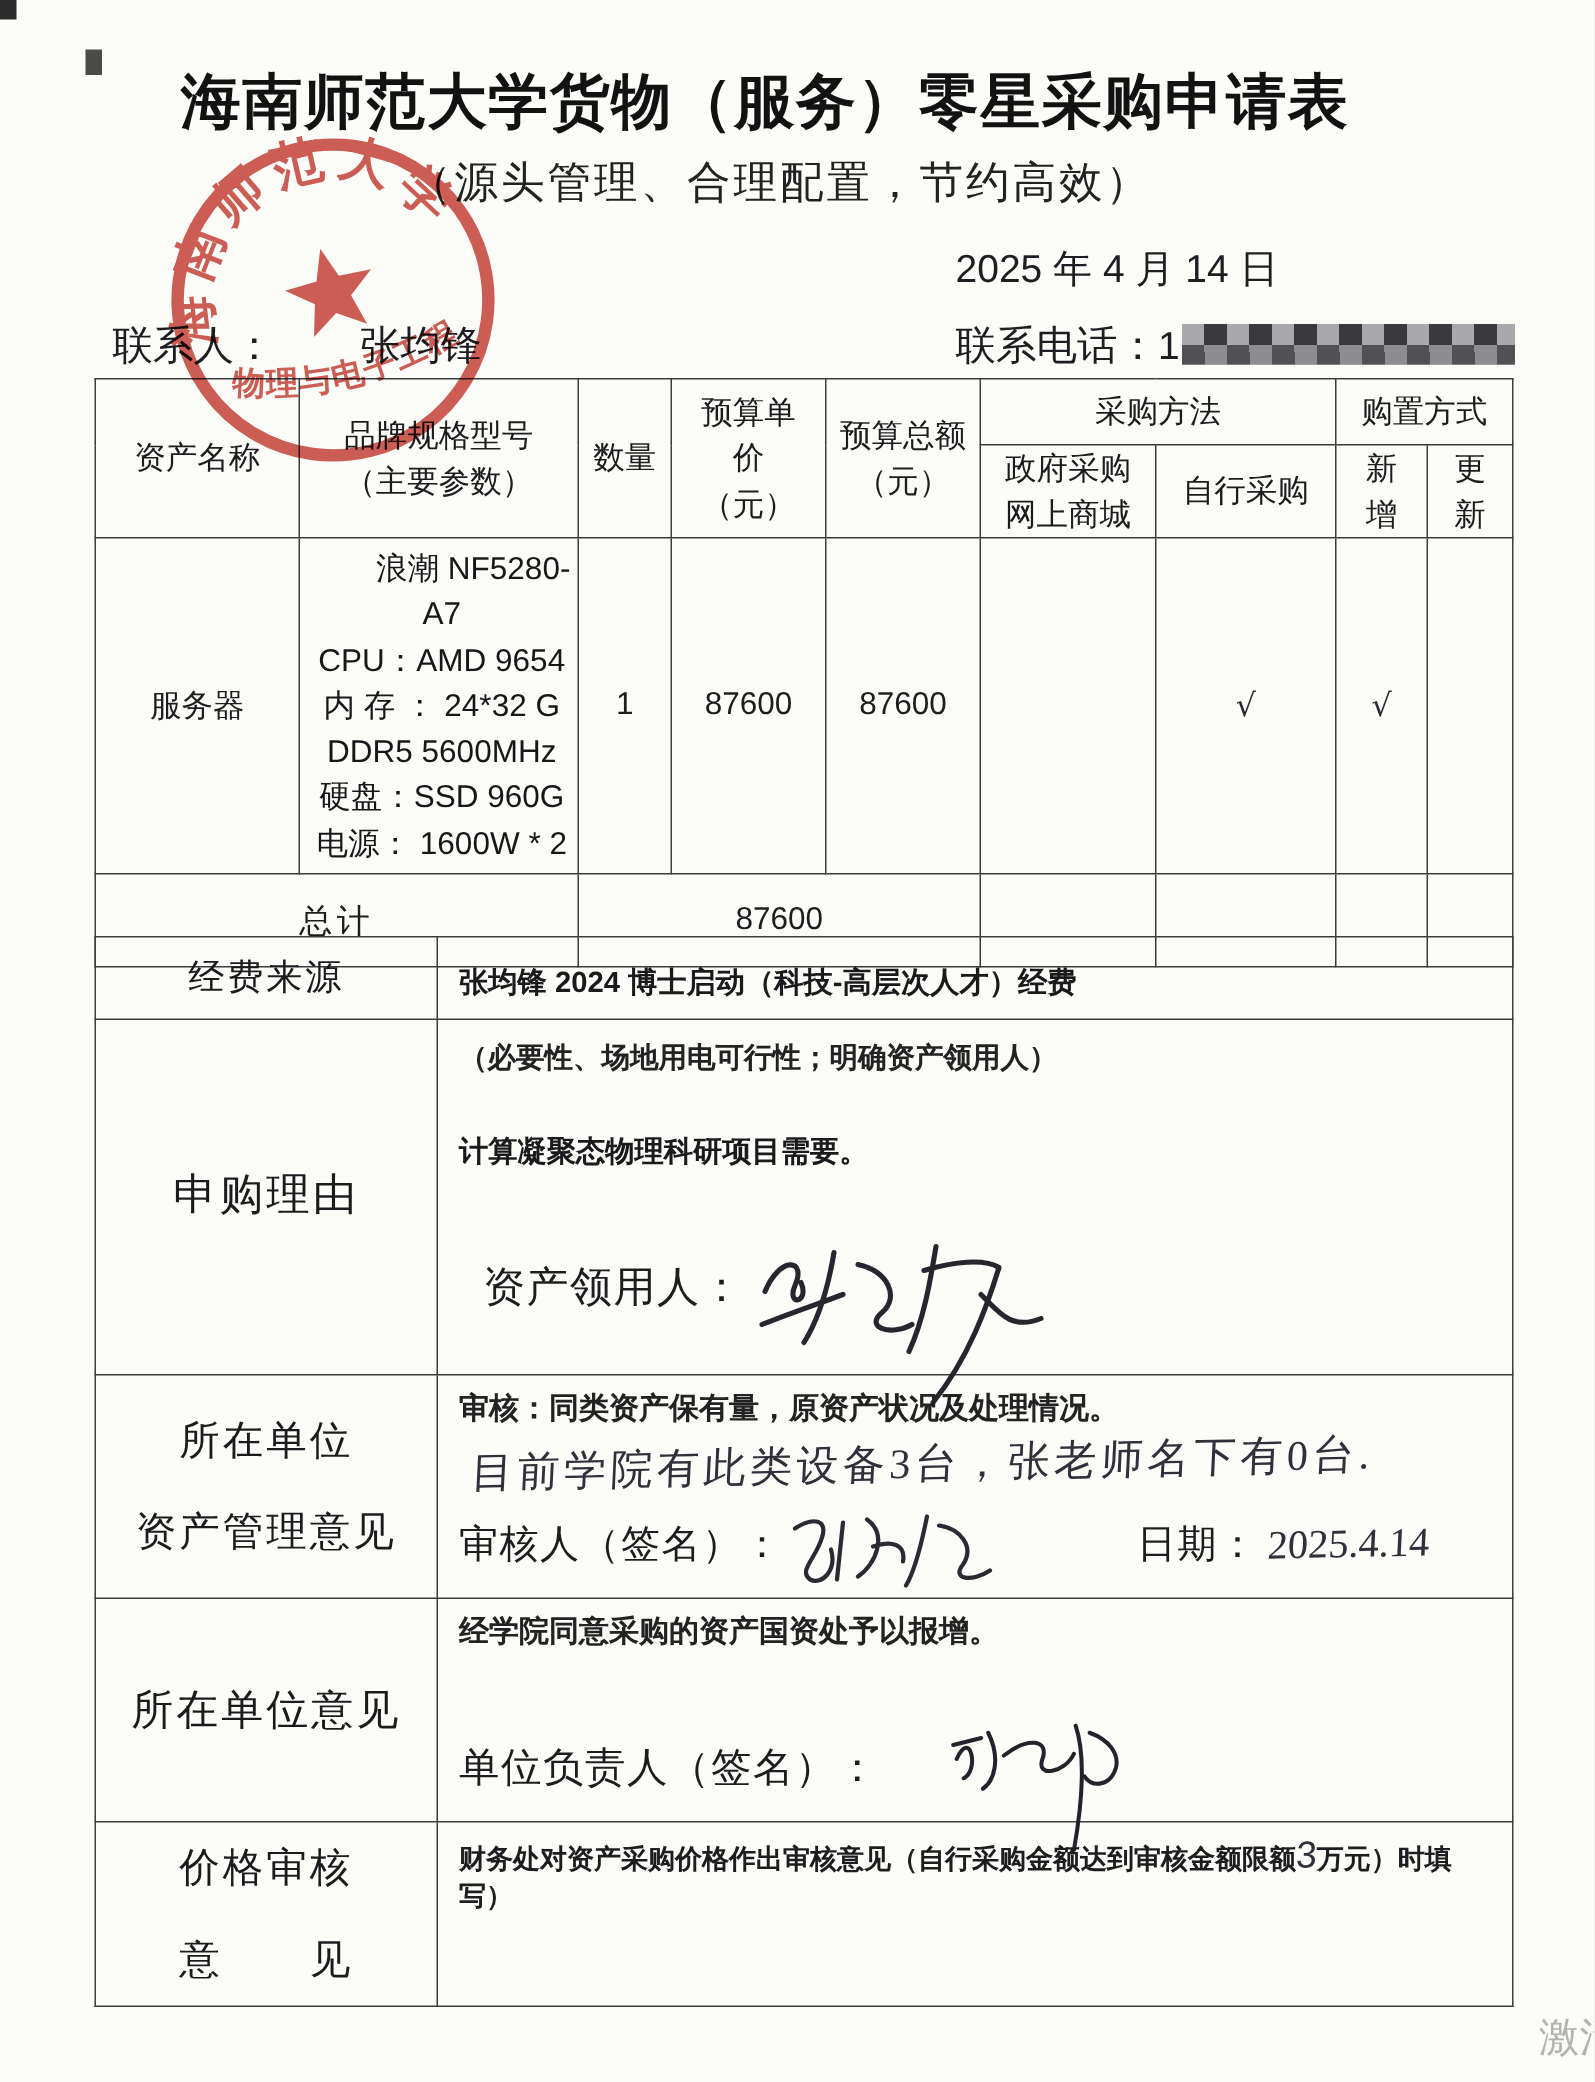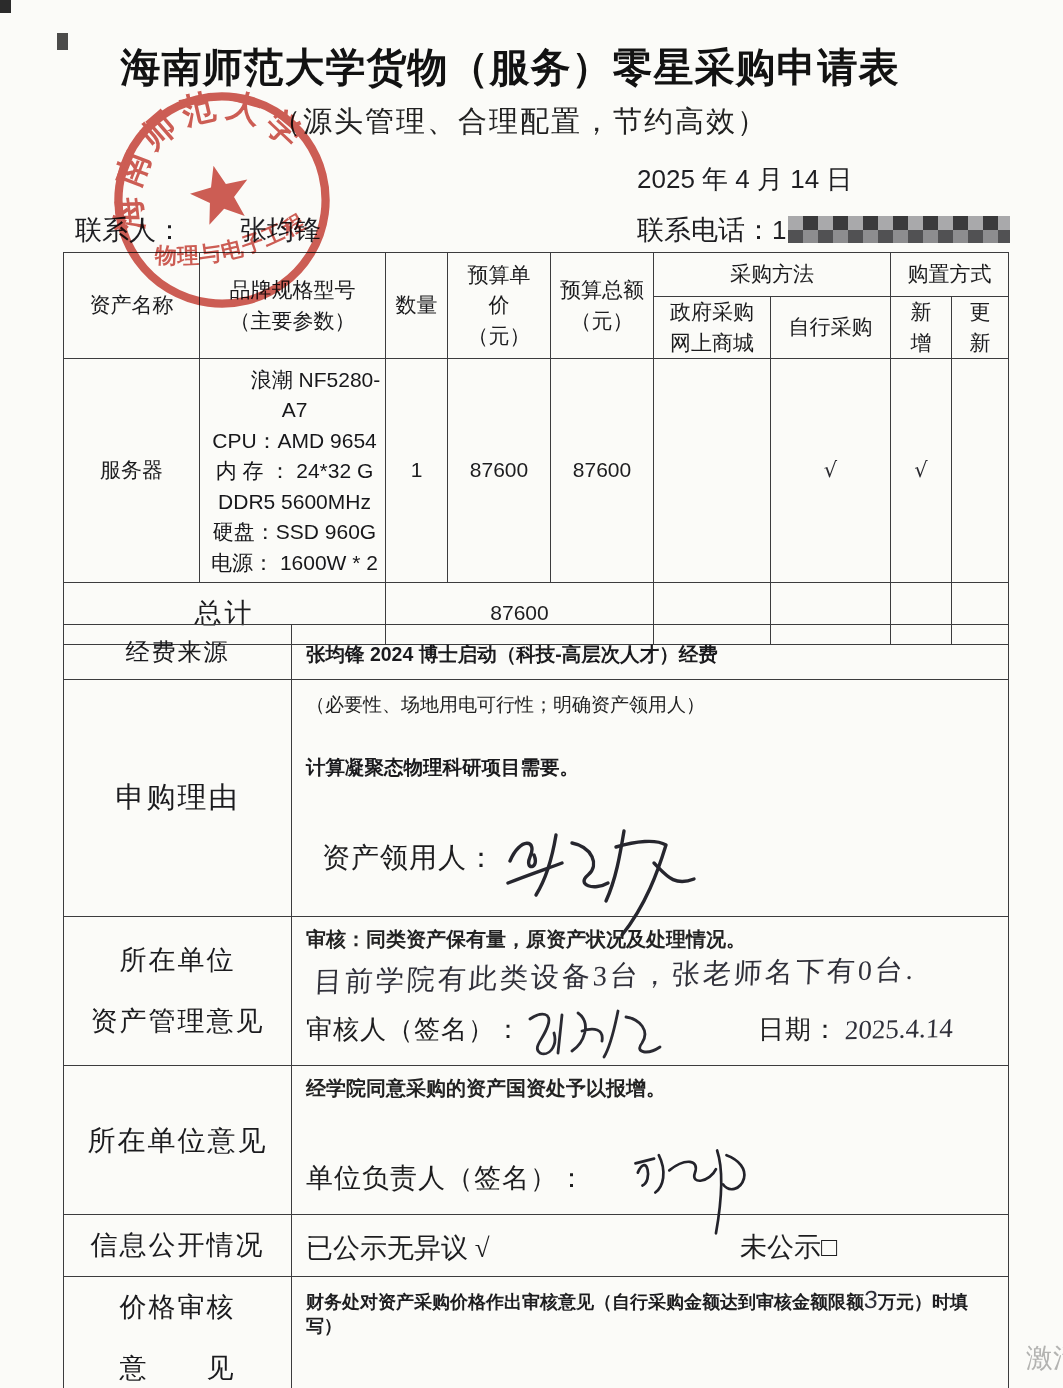--- a/index.html
+++ b/index.html
@@ -106,21 +106,21 @@
 电源：  1600W * 2</td>
       <td class="num">1</td>
       <td class="num">87600</td>
       <td class="num">87600</td>
       <td></td>
       <td class="check">√</td>
       <td class="check">√</td>
       <td></td>
     </tr>
     <tr style="height:62px;">
-      <td colspan="2" style="font-size:27px;letter-spacing:3px;">总计</td>
+      <td colspan="2" style="font-size:22px;letter-spacing:3px;">总计</td>
       <td colspan="3" class="num">87600</td>
       <td></td>
       <td></td>
       <td></td>
       <td></td>
     </tr>
   </tbody>
     </table>
 
   <table class="t2 abs" style="left:63px;top:624px;width:945px;">
@@ -133,21 +133,21 @@
         <tr style="height:48px;">
       <td class="lbl" style="font-size:24px;">经费来源</td>
       <td class="cnt" style="vertical-align:middle;">
         <span class="boldline">张均锋 2024 博士启动（科技-高层次人才）经费</span>
       </td>
     </tr>
 
     <tr style="height:190px;">
       <td class="lbl" style="font-size:29px;text-align:center;">申购理由</td>
       <td class="cnt">
-        <div class="hint-serif" style="margin-top:4px;">（必要性、场地用电可行性；明确资产领用人）</div>
+        <div class="hint-serif" style="margin-top:4px;font-weight:bold;">（必要性、场地用电可行性；明确资产领用人）</div>
         <div class="boldline" style="margin-top:36px;">计算凝聚态物理科研项目需要。</div>
         <div class="sigrow" style="margin-top:22px;margin-left:16px;">
           <span class="siglabel" style="font-size:28px;">资产领用人：</span>
           <svg class="sig" width="215" height="95" viewBox="0 0 215 95" style="margin-left:6px;margin-top:14px;">
             <g fill="none" stroke="#26262e" stroke-width="3.4" stroke-linecap="round" stroke-linejoin="round">
               <path d="M8,44 C18,20 36,22 28,40 C22,54 38,52 32,38"></path>
               <path d="M6,66 C26,58 44,52 60,46"></path>
               <path d="M54,18 C50,42 44,62 34,78"></path>
               <path d="M70,26 C90,30 98,48 86,58 C74,68 92,74 106,66"></path>
               <path d="M122,14 C118,38 114,62 104,84"></path>
@@ -194,27 +194,20 @@
               <path d="M48,26 C62,54 56,80 42,90"></path>
               <path d="M66,52 C94,30 118,34 110,56 C102,78 136,72 146,50"></path>
               <path d="M148,18 C158,48 158,92 146,160"></path>
               <path d="M164,26 C186,34 198,50 194,66 C188,86 168,90 158,76"></path>
             </g>
           </svg>
         </div>
       </td>
     </tr>
 
-    <tr style="height:62px;">
-      <td class="lbl" style="font-size:27px;">信息公开情况</td>
-      <td class="cnt" style="vertical-align:middle;position:relative;">
-        <span style="font-size:27px;">已公示无异议 √</span>
-        <span class="abs" style="left:448px;top:14px;font-size:27px;">未公示□</span>
-      </td>
-    </tr>
 
     <tr style="height:104px;">
       <td class="lbl pre">价格审核
 意　　见</td>
       <td class="cnt">
         <div style="font-size:18px;font-weight:bold;font-family:'Liberation Sans',sans-serif;">
           <span>财务处对资产采购价格作出审核意见（自行采购金额达到审核金额限额</span><span class="hw" style="font-size:25px;font-weight:normal;">3</span><span>万元）时填写）</span>
         </div>
       </td>
     </tr>

